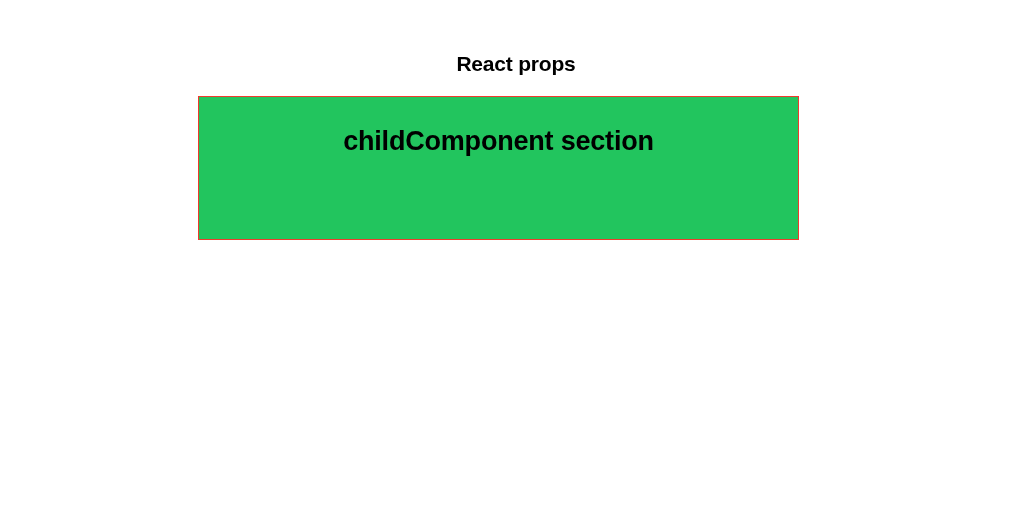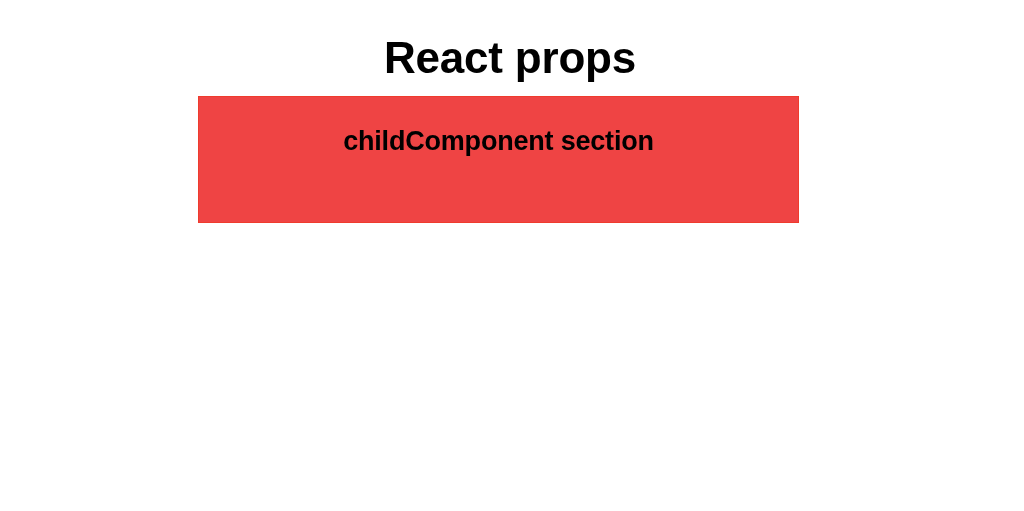--- a/index.html
+++ b/index.html
@@ -23,37 +23,37 @@
     background: #ffffff;
   }
 
   
   .page-title {
     position: absolute;
     left: 0;
     top: 26px;
     width: 996px;          
     text-align: center;
-    margin: 12px;
-    font-size: 44px;
+    margin: 18px;
+    font-size: 21px;
     line-height: 40px;
     font-weight: 700;
     color: #000000;
     letter-spacing: -0.2px;
   }
 
   
   .child-panel {
     position: absolute;
     left: 198px;
     top: 96px;
     width: 601px;
-    height: 127px;
+    height: 144px;
     box-sizing: border-box;
-    background: #ef4444;
+    background: #22c55e;
     border: 1px solid #ef3b2d;
   }
 
   .child-panel-inner {
     position: relative;
     width: 100%;
     height: 100%;
   }
 
   .child-title {

